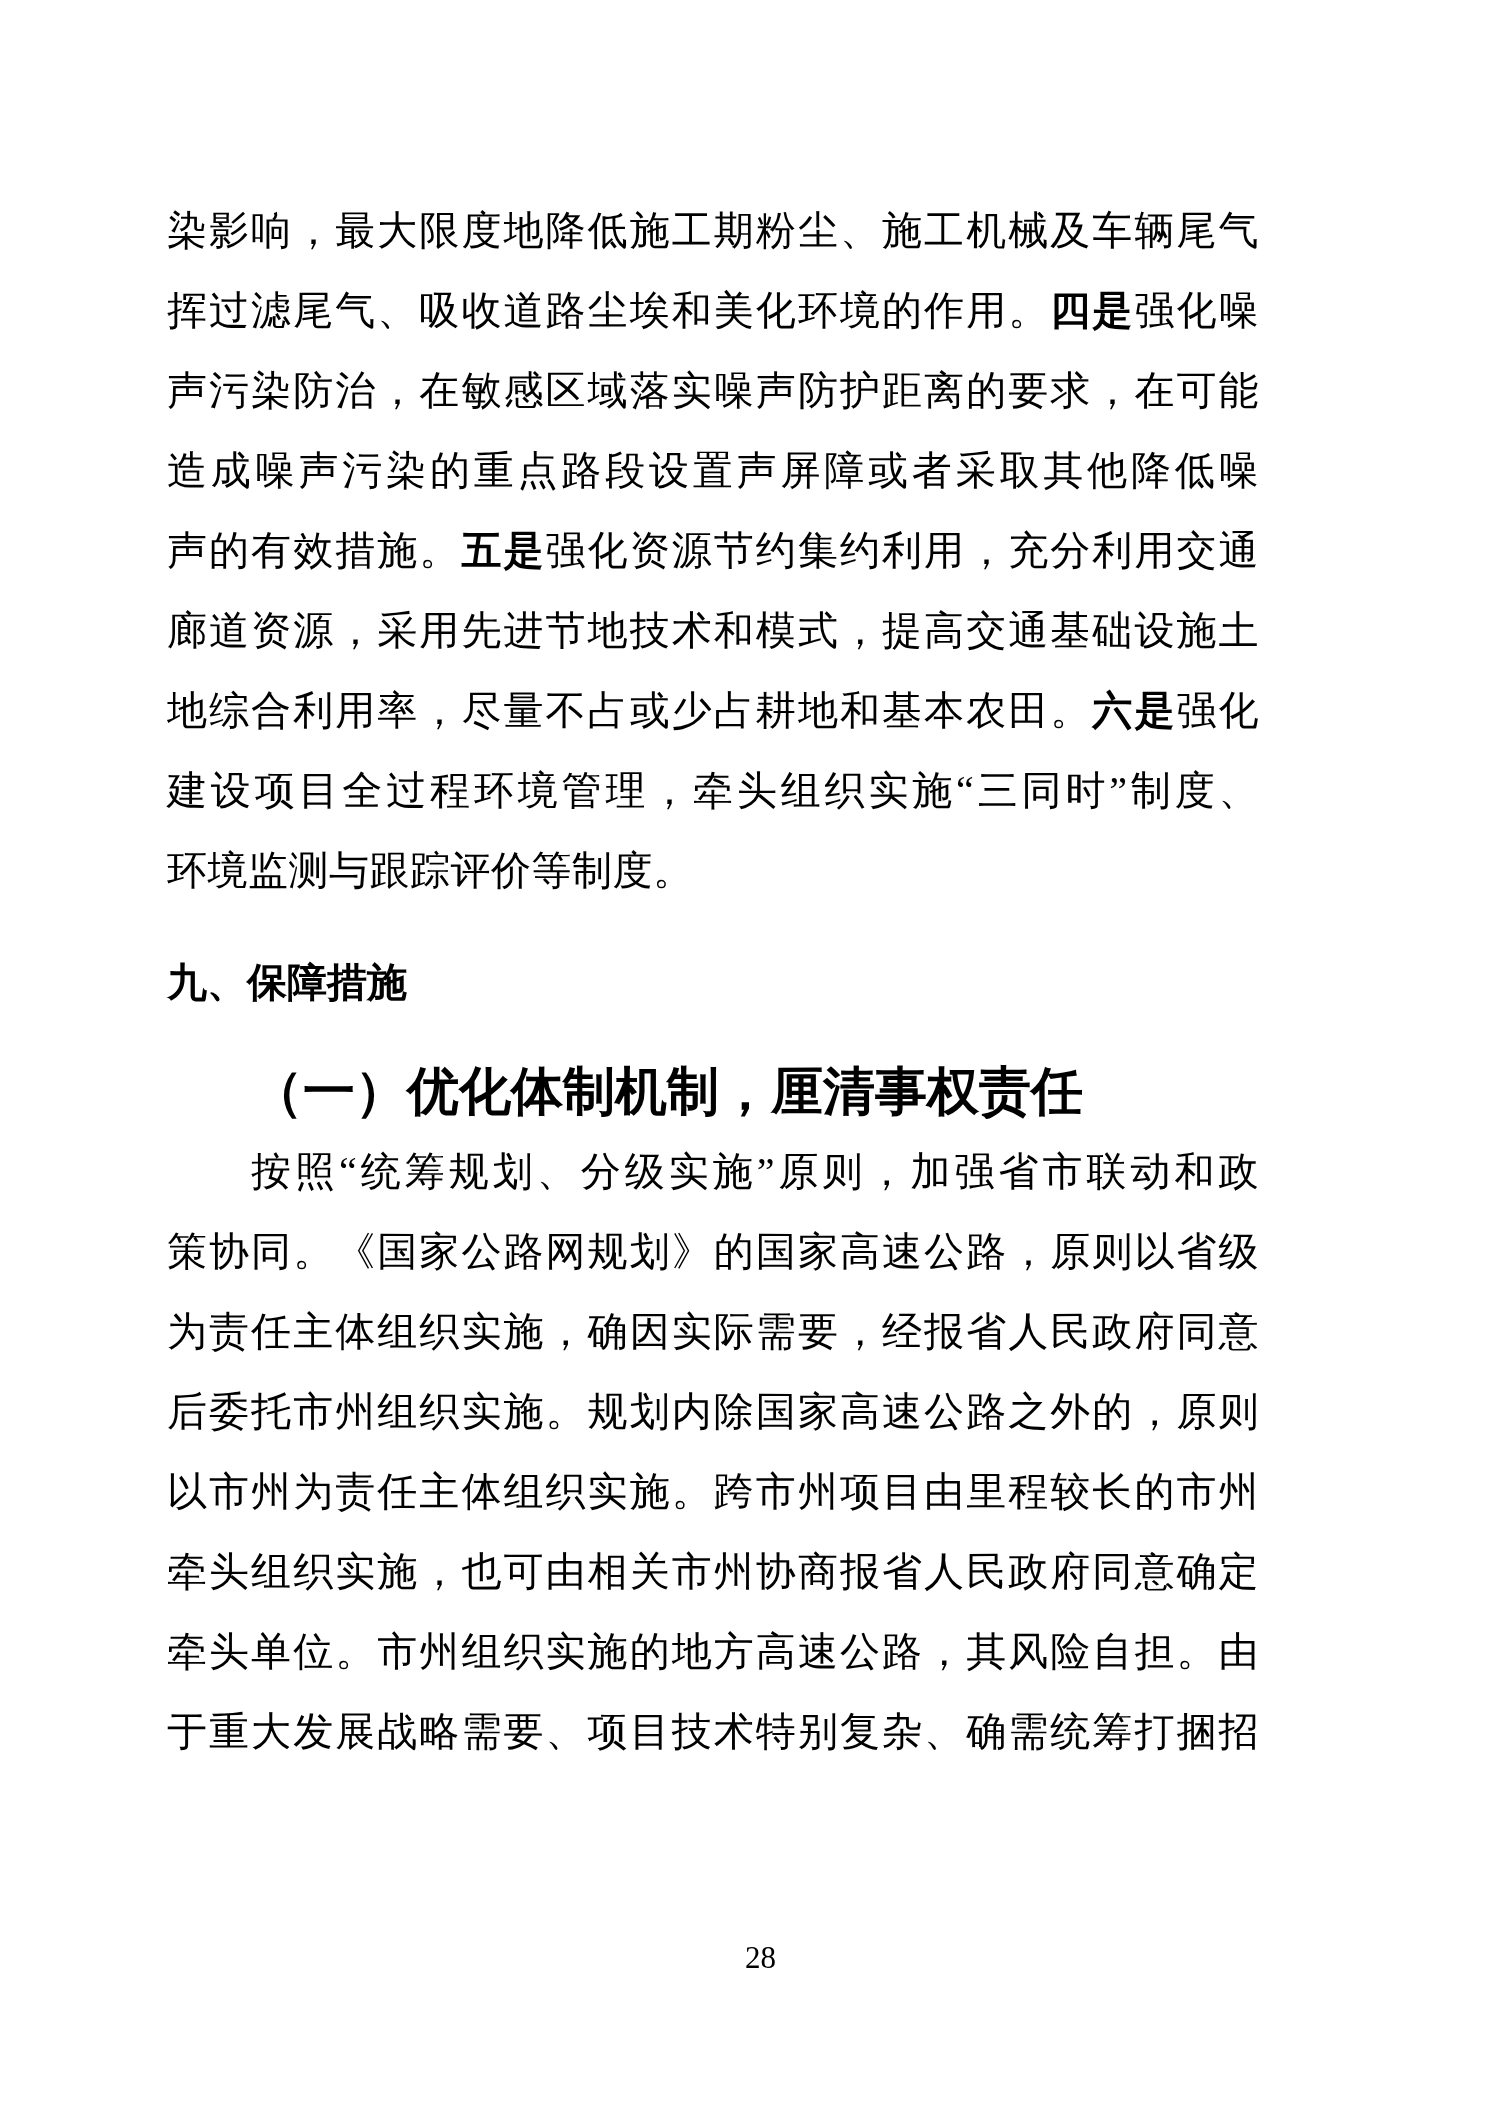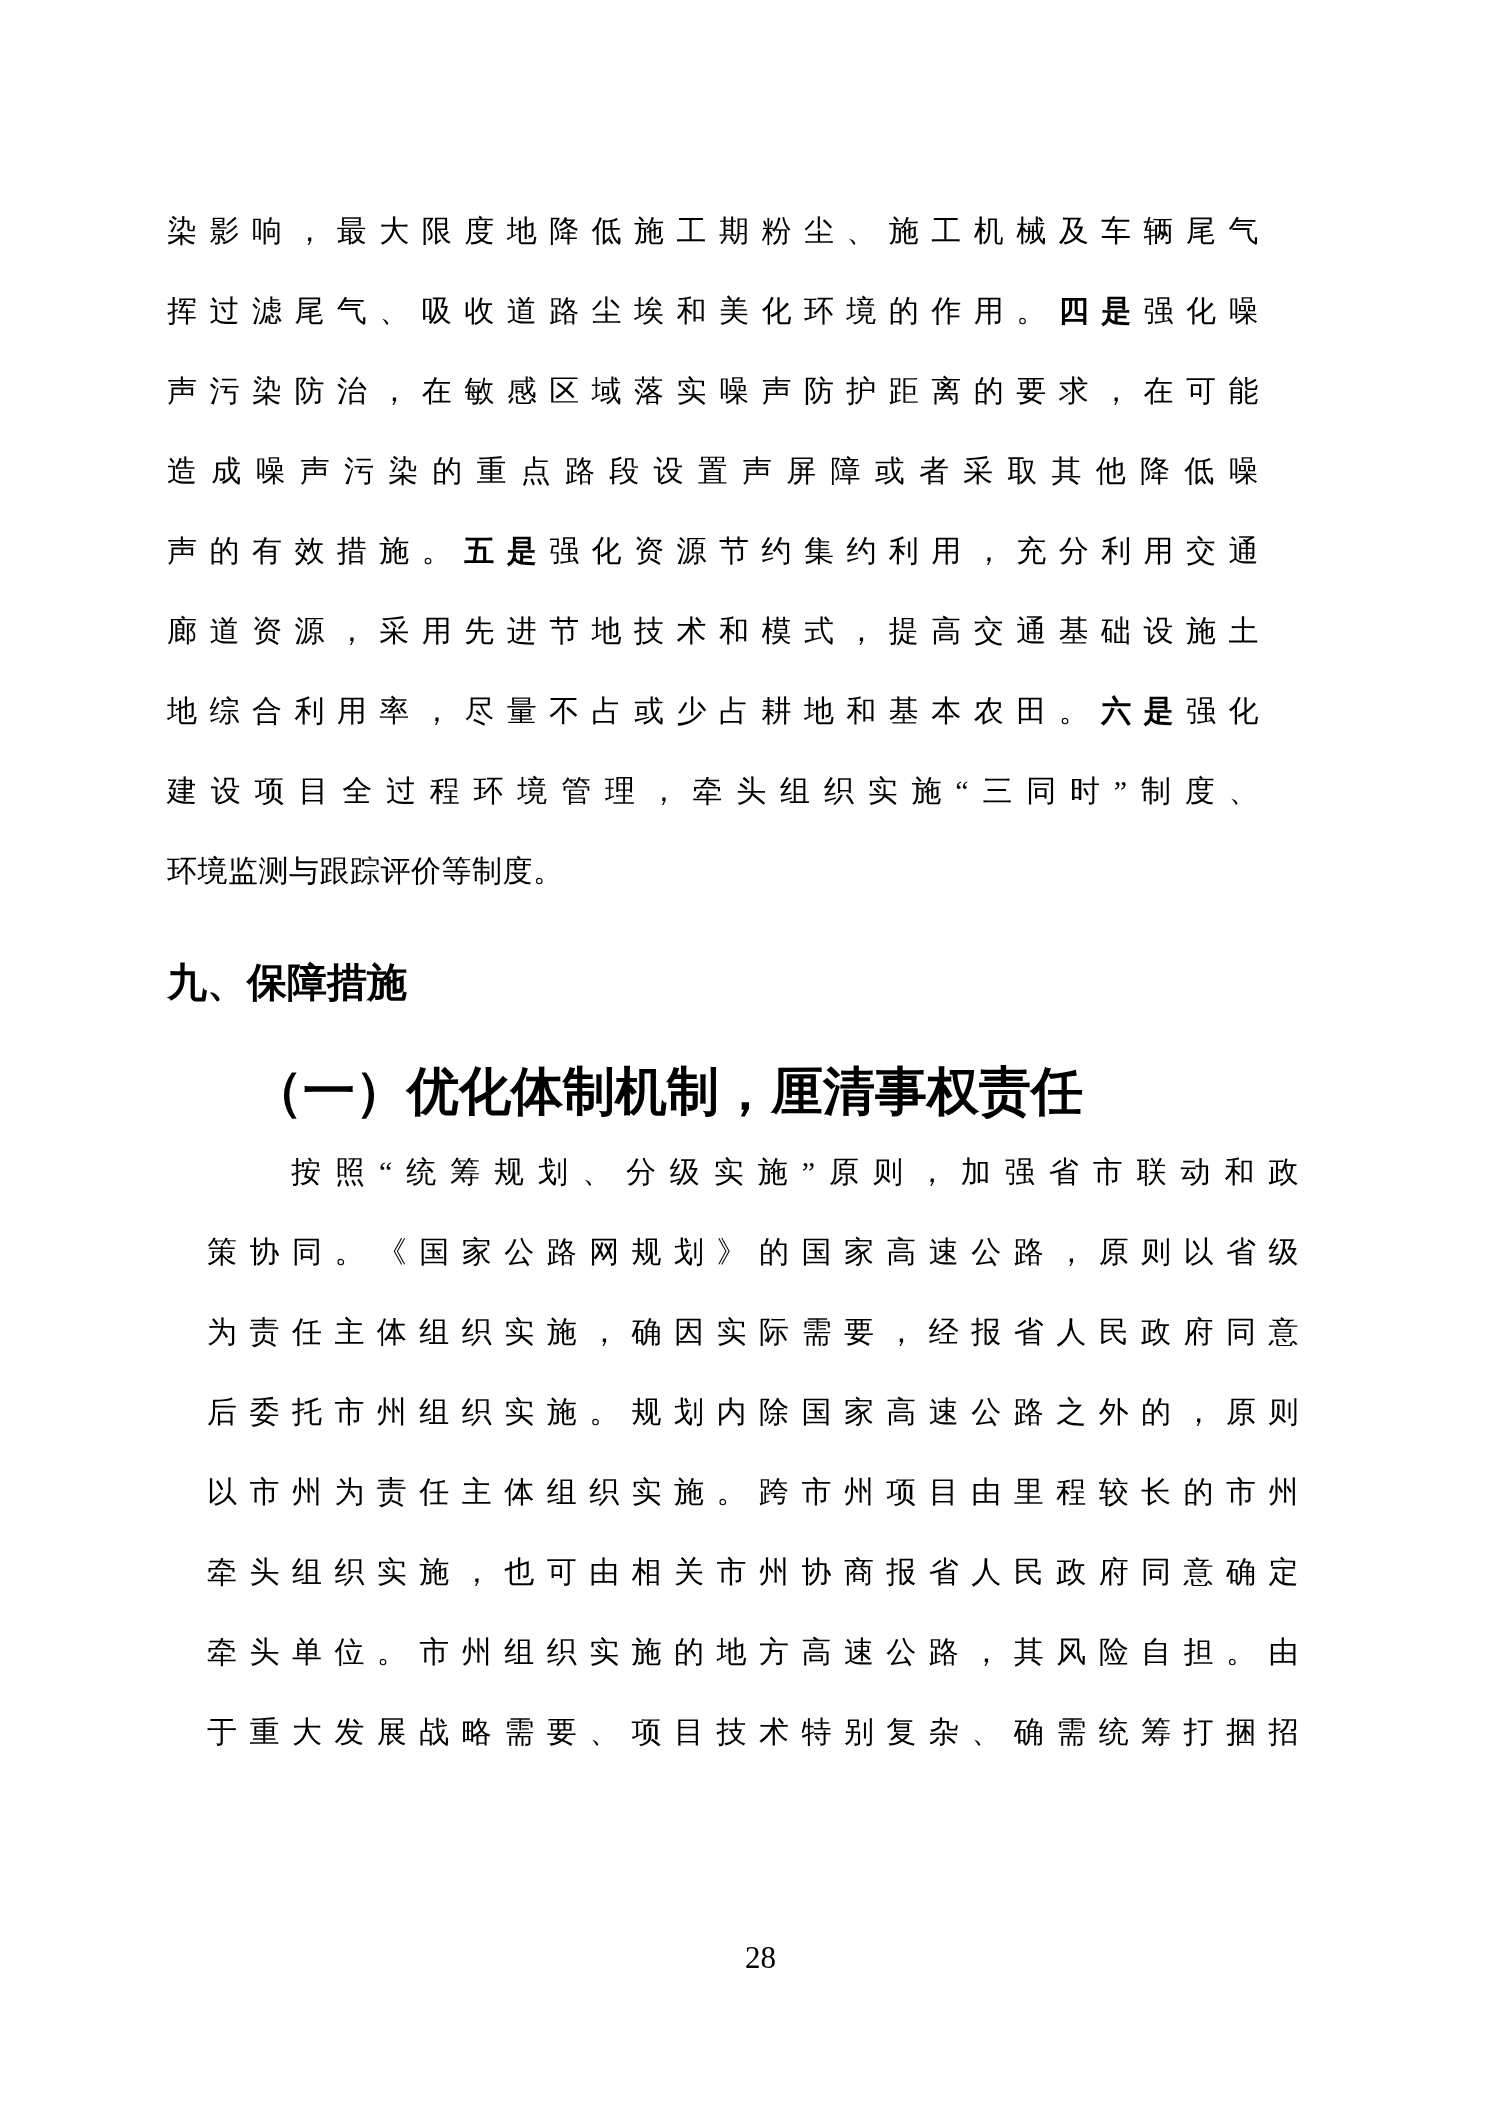--- a/index.html
+++ b/index.html
@@ -21,21 +21,21 @@
   .content {
     position: absolute;
     left: 167px;
     top: 0;
     width: 1092px;
   }
   .para { width: 1092px; }
   .para .line {
     height: 80px;
     line-height: 80px;
-    font-size: 30px;
+    font-size: 40px;
     text-align: justify;
     text-align-last: justify;
     letter-spacing: 0.5px;
   }
   .para .line.last {
     text-align: center;
     text-align-last: left;
   }
   .para .line.indent { padding-left: 84px; }
   .para .bold { font-weight: bold; }
@@ -50,21 +50,21 @@
   }
   .subheading {
     margin-top: 30px;
     height: 80px;
     line-height: 80px;
     font-size: 52px;
     font-weight: bold;
     padding-left: 84px;
     font-family: "Liberation Serif", "DejaVu Serif", serif;
   }
-  .para-mechanism { margin-top: 0; margin-left: 40px; }
+  .para-mechanism { margin-top: 0; }
   .pagenum {
     position: absolute;
     top: 1938px;
     left: 0;
     width: 1488px;
     text-align: center;
     font-size: 31px;
     line-height: 40px;
     font-family: "Liberation Serif", "DejaVu Serif", serif;
     padding-left: 33px;

